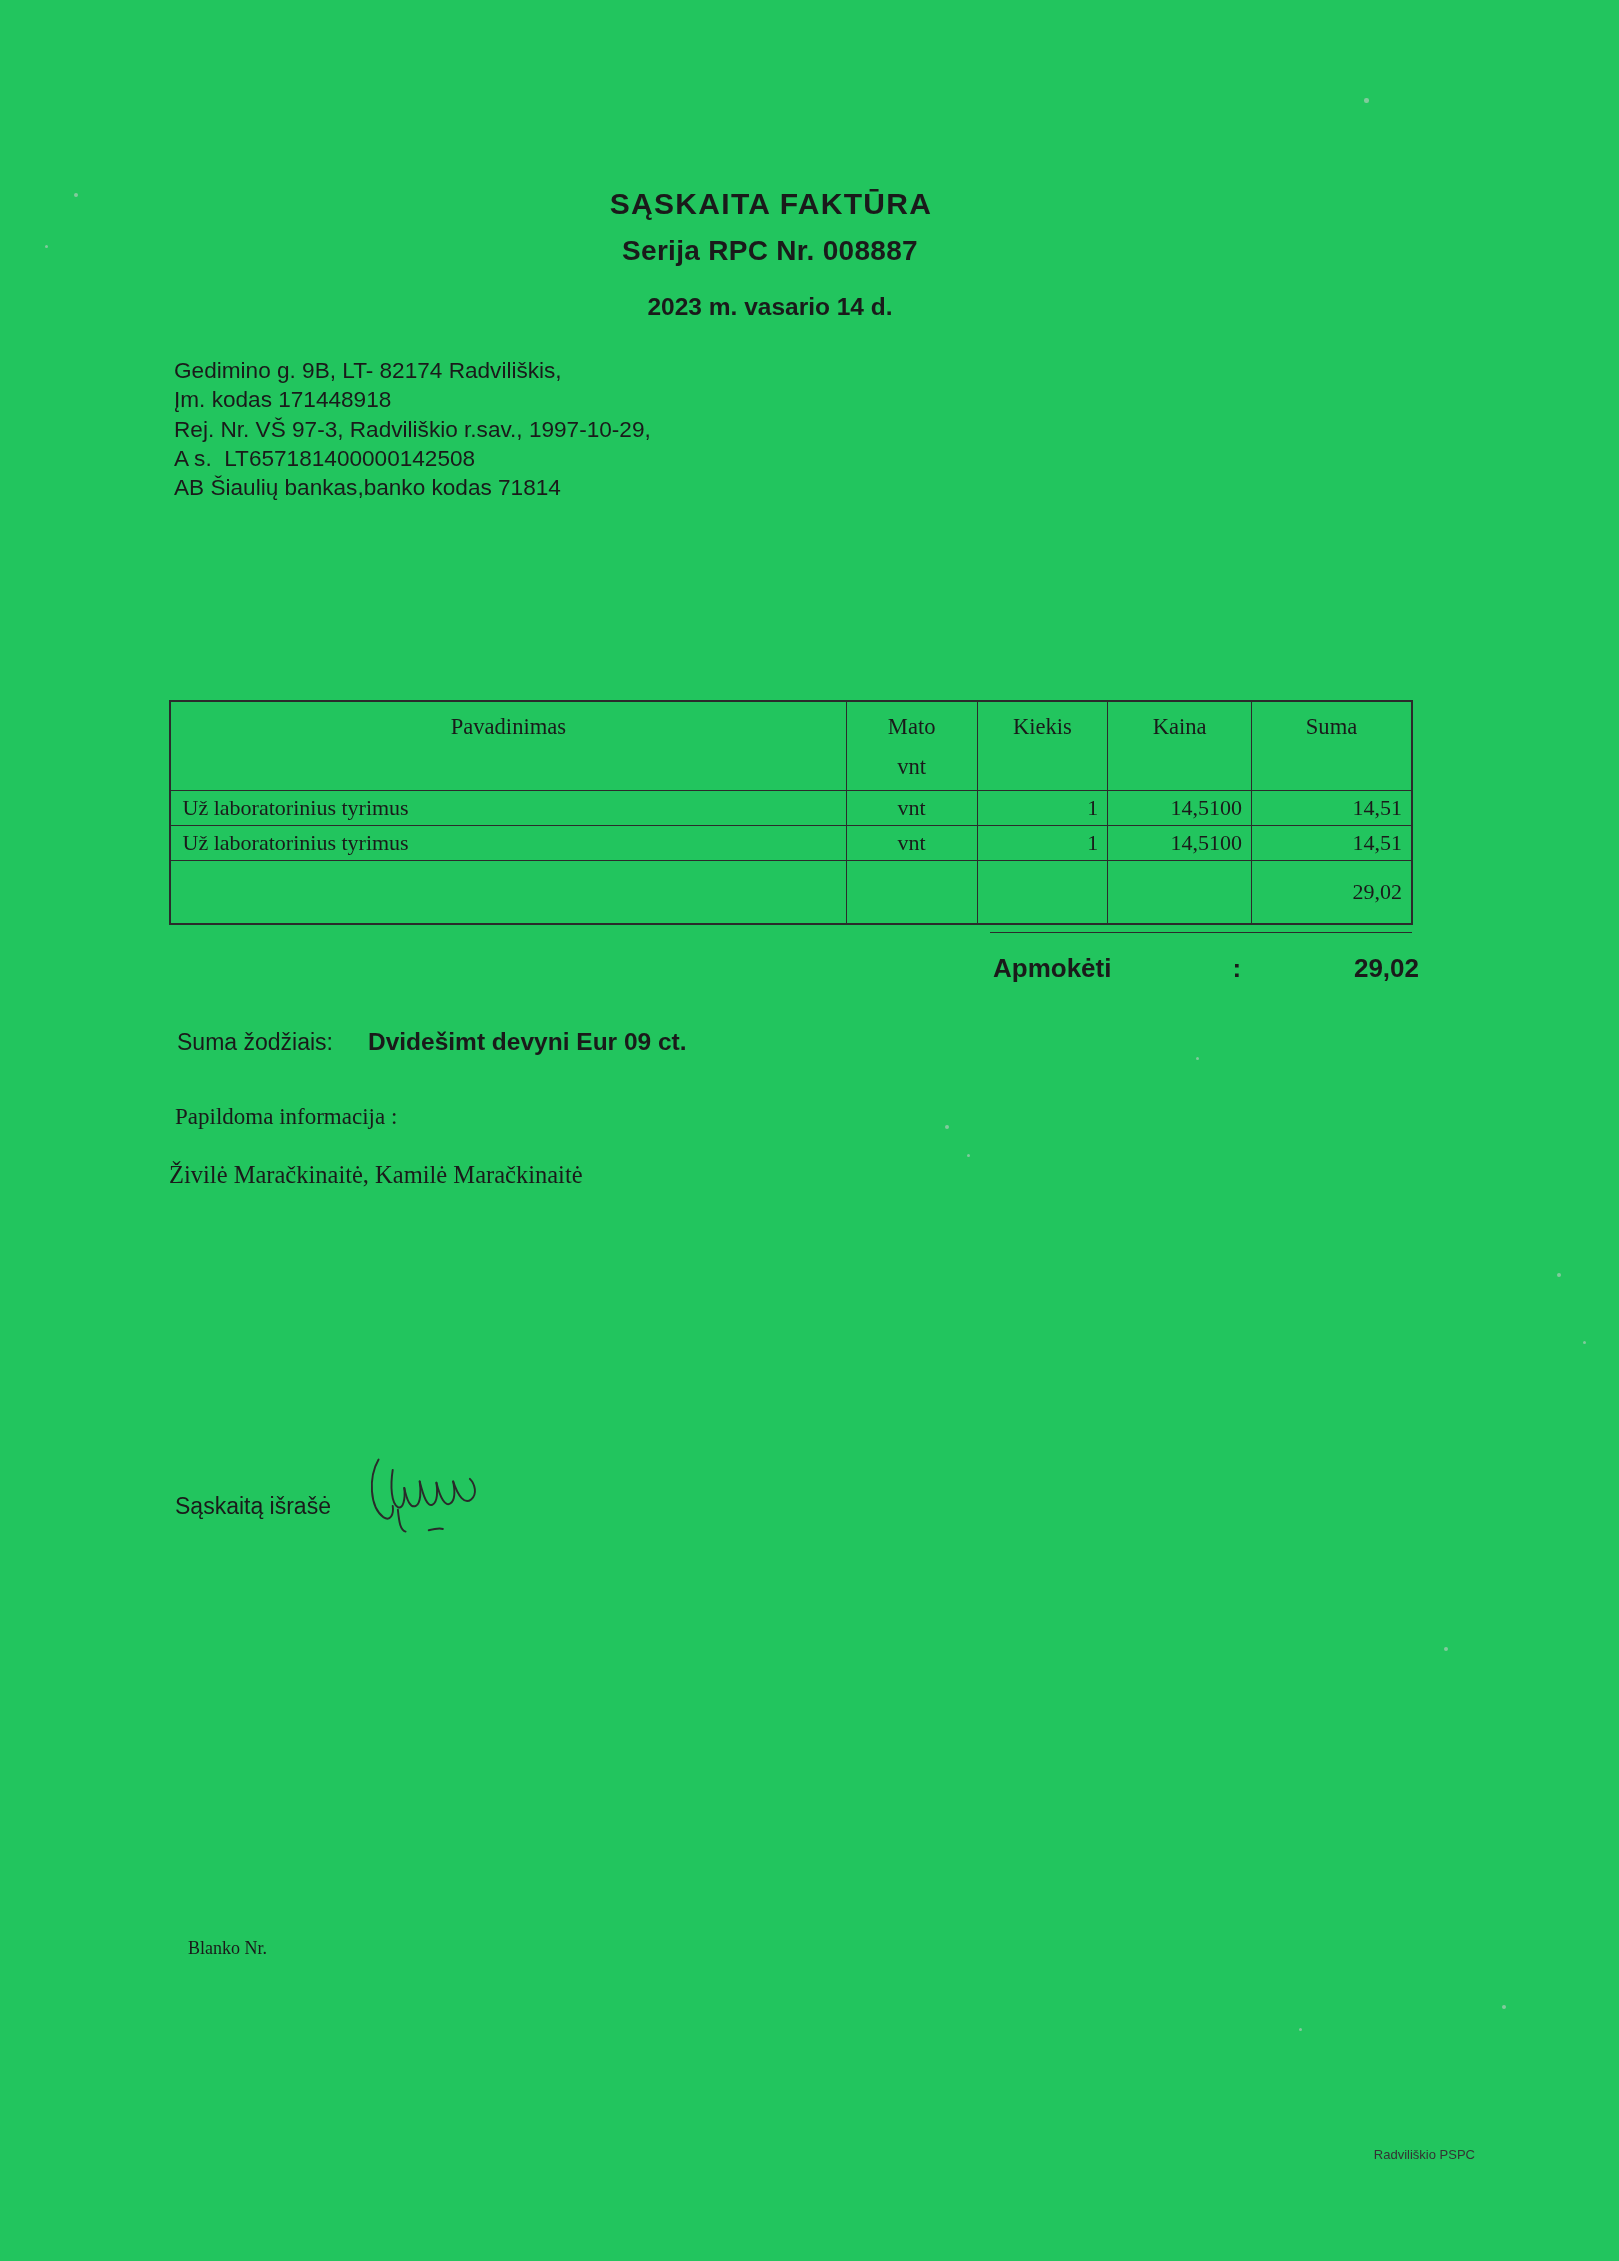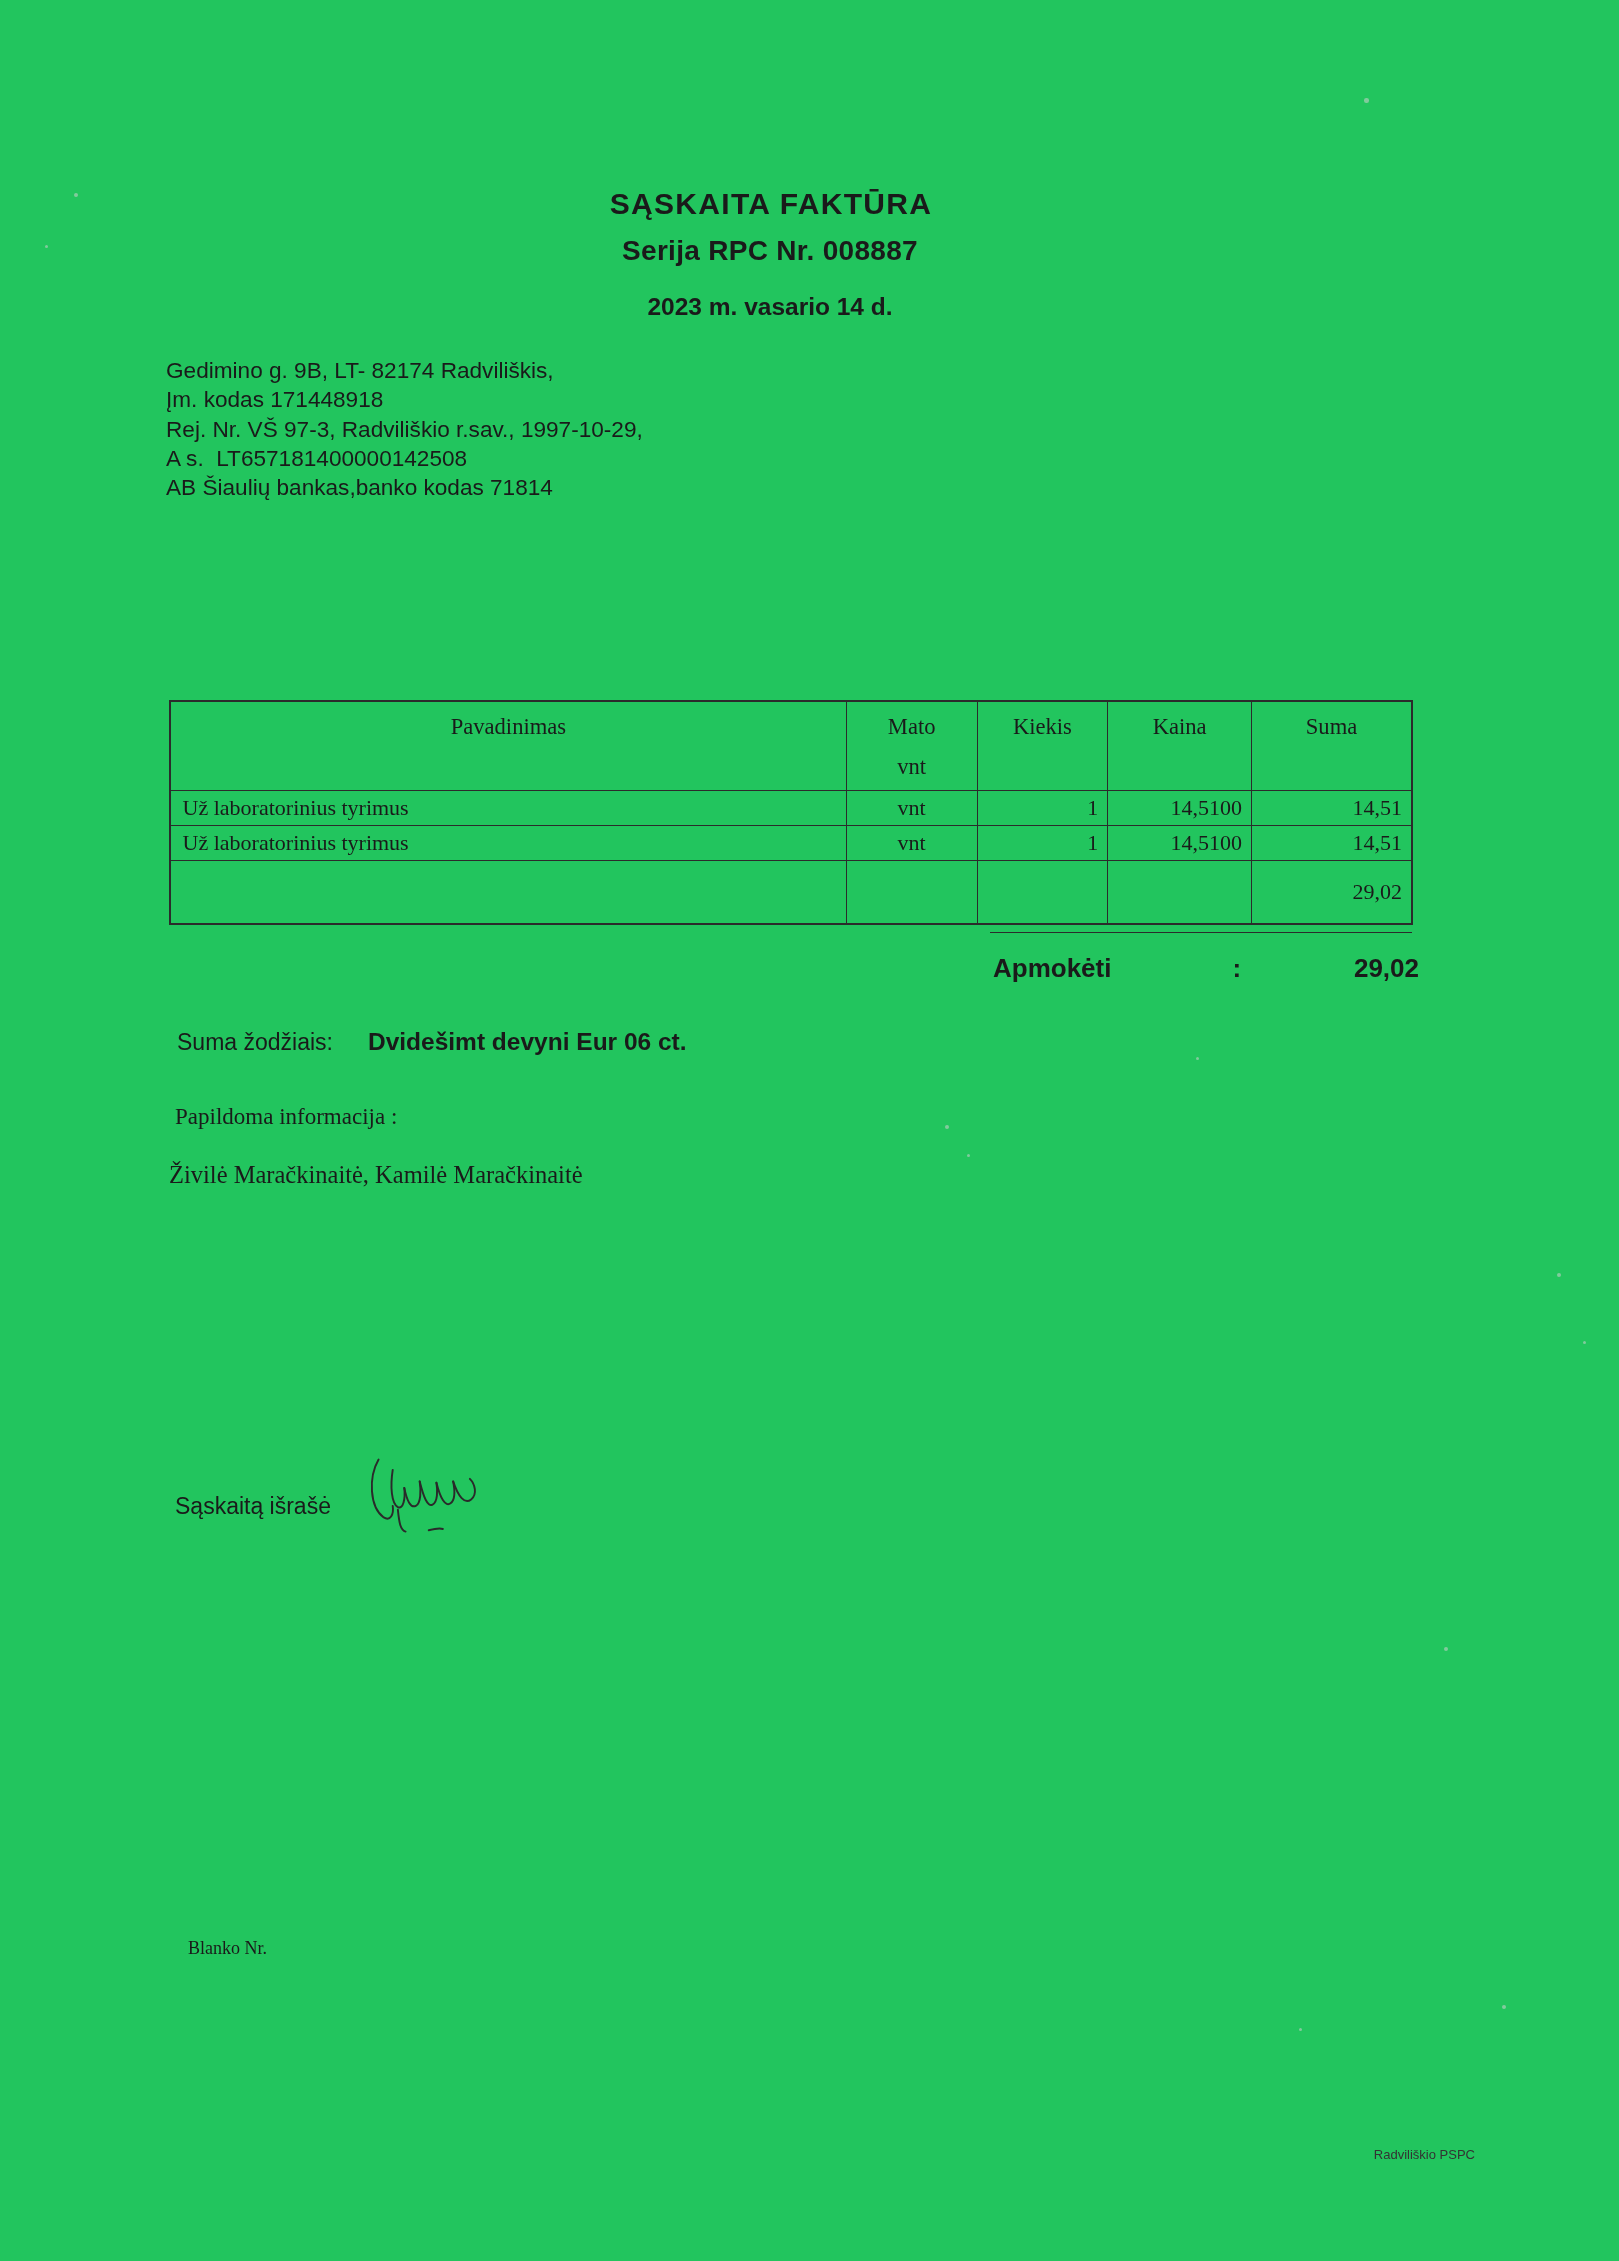--- a/index.html
+++ b/index.html
@@ -81,20 +81,21 @@
   .seller .name {
     font-size: 23px;
     font-weight: bold;
     line-height: 1.26;
     width: 664px;
   }
   .seller .line {
     font-size: 22.6px;
     line-height: 1.30;
     white-space: pre;
+    margin-left: 8px;
   }
 
   
   .buyer {
     position: absolute;
     left: 889px;
     top: 361px;
     width: 645px;
   }
   .buyer .lbl {
@@ -330,21 +331,21 @@
     </div>
 
     <div class="pay-line"></div>
     <div class="pay">
       <span class="pay-lbl">Apmokėti</span>
       <span class="pay-colon">:</span>
       <span class="pay-val">29,02</span>
     </div>
 
     <div class="words">
-      <span class="w-lbl">Suma žodžiais:</span><span class="w-val">Dvidešimt devyni Eur 06 ct.</span>
+      <span class="w-lbl">Suma žodžiais:</span><span class="w-val">Dvidešimt devyni Eur 09 ct.</span>
     </div>
 
     <div class="extra-lbl">Papildoma informacija :</div>
     <div class="extra-val">Živilė Maračkinaitė, Kamilė Maračkinaitė</div>
 
     <div class="sign-lbl">Sąskaitą išrašė</div>
     <div class="sign-mark">
       <svg viewBox="0 0 260 140" width="168" height="90" aria-hidden="true">
         <g fill="none" stroke="#2a2a2a" stroke-width="3" stroke-linecap="round">
           <path d="M22 18 C6 46, 8 92, 30 108 C40 114, 46 104, 44 90"></path>

